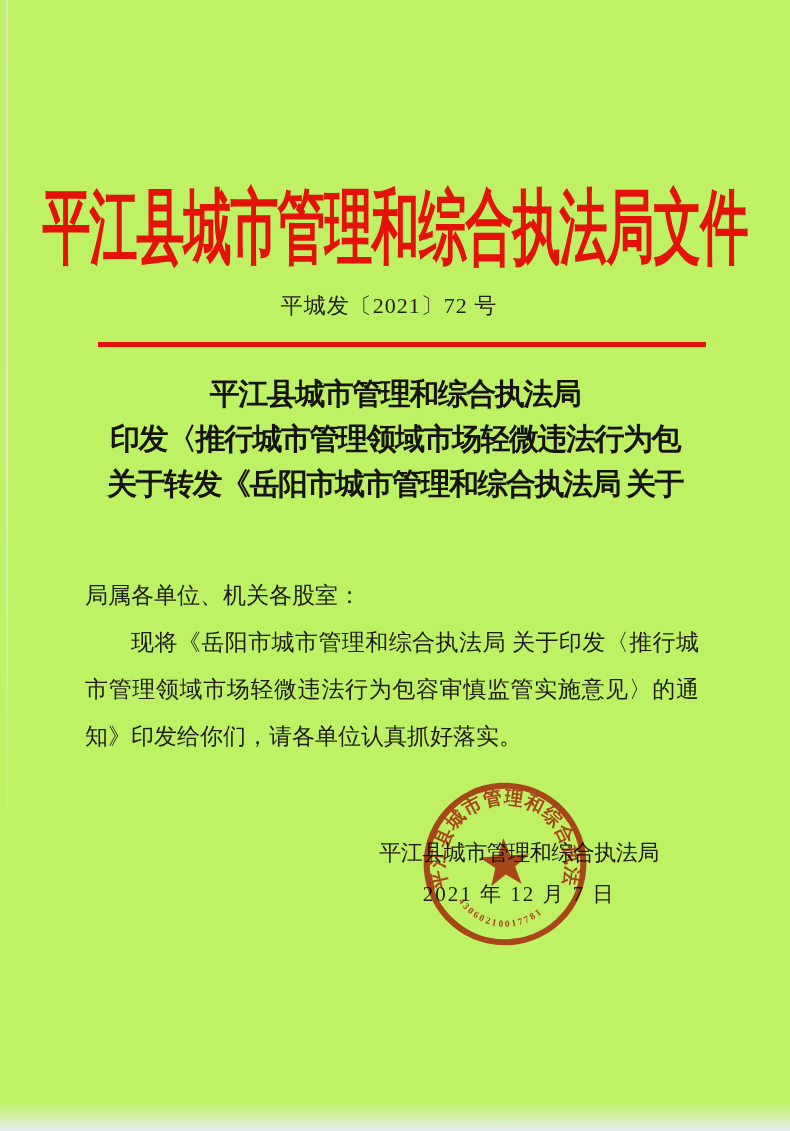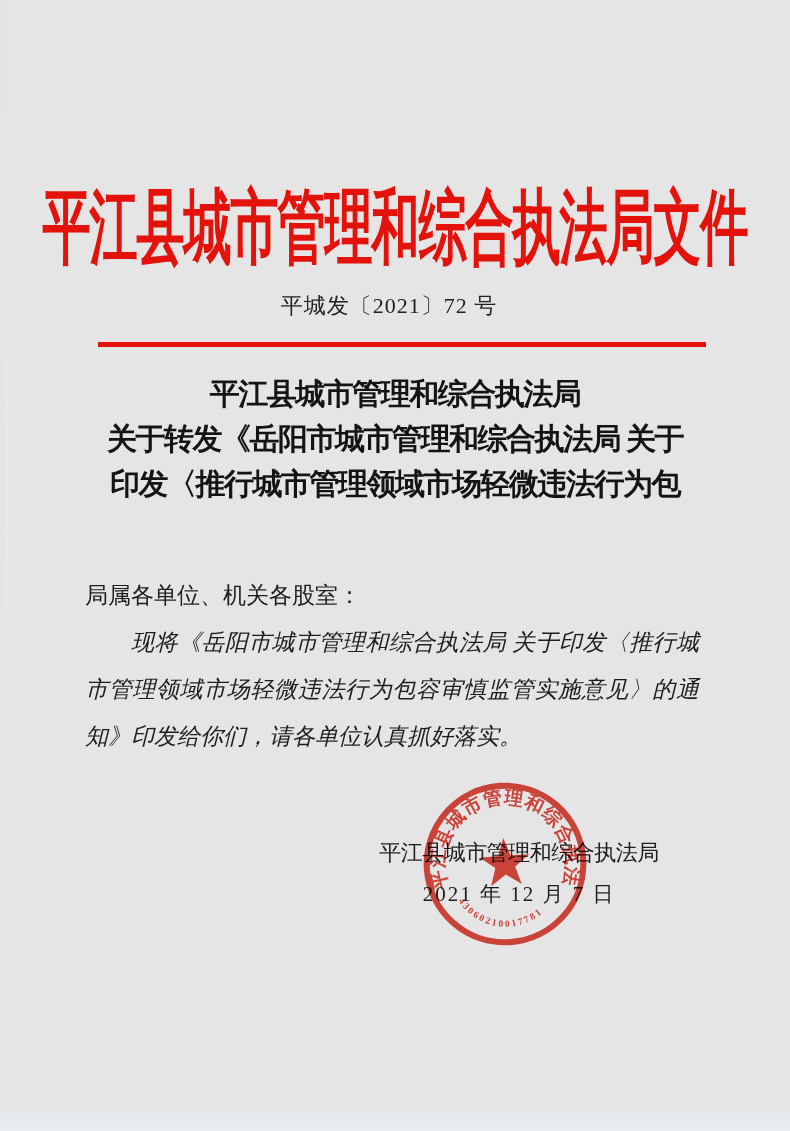--- a/index.html
+++ b/index.html
@@ -4,21 +4,21 @@
 <style>
   html, body {
     margin: 0;
     padding: 0;
     background: #ffffff;
   }
   .page {
     position: relative;
     width: 790px;
     height: 1131px;
-    background: #e5e5e5;
+    background: #bef264;
     overflow: hidden;
     font-family: "Liberation Serif", "DejaVu Serif", serif;
   }
   
   .scan-edge-left {
     position: absolute;
     left: 6px; top: 0;
     width: 2px; height: 1131px;
     background: linear-gradient(180deg, #dfe3e6 0%, #e8ebee 40%, rgba(232,235,238,0) 75%);
     opacity: .8;
@@ -75,21 +75,20 @@
     width: 614px;
     font-size: 23px;
     line-height: 47px;
     color: #1e1c1c;
     text-align: justify;
   }
   .body-block .salutation { white-space: nowrap; }
   .body-block .paragraph {
     margin: 0;
     text-indent: 2em;
-    font-style: italic;
   }
   .signature-org {
     position: absolute;
     top: 838px; right: 130px;
     width: 282px;
     text-align: center;
     font-size: 22px;
     letter-spacing: -0.5px;
     color: #1e1c1c;
     white-space: nowrap;
@@ -131,22 +130,22 @@
   <div class="scan-edge-left"></div>
 
   <div class="red-header">平江县城市管理和综合执法局文件</div>
 
   <div class="doc-number">平城发〔2021〕72 号</div>
 
   <div class="red-rule"></div>
 
   <div class="doc-title">
     <div>平江县城市管理和综合执法局</div>
+    <div>印发〈推行城市管理领域市场轻微违法行为包</div>
     <div>关于转发《岳阳市城市管理和综合执法局 关于</div>
-    <div>印发〈推行城市管理领域市场轻微违法行为包</div>
   </div>
 
   <div class="body-block">
     <div class="salutation">局属各单位、机关各股室：</div>
     <p class="paragraph">现将《岳阳市城市管理和综合执法局 关于印发〈推行城市管理领域市场轻微违法行为包容审慎监管实施意见〉的通知》印发给你们，请各单位认真抓好落实。</p>
   </div>
 
   <div class="signature-org">平江县城市管理和综合执法局</div>
 
   <div class="signature-date">2021 年 12 月 7 日</div>

